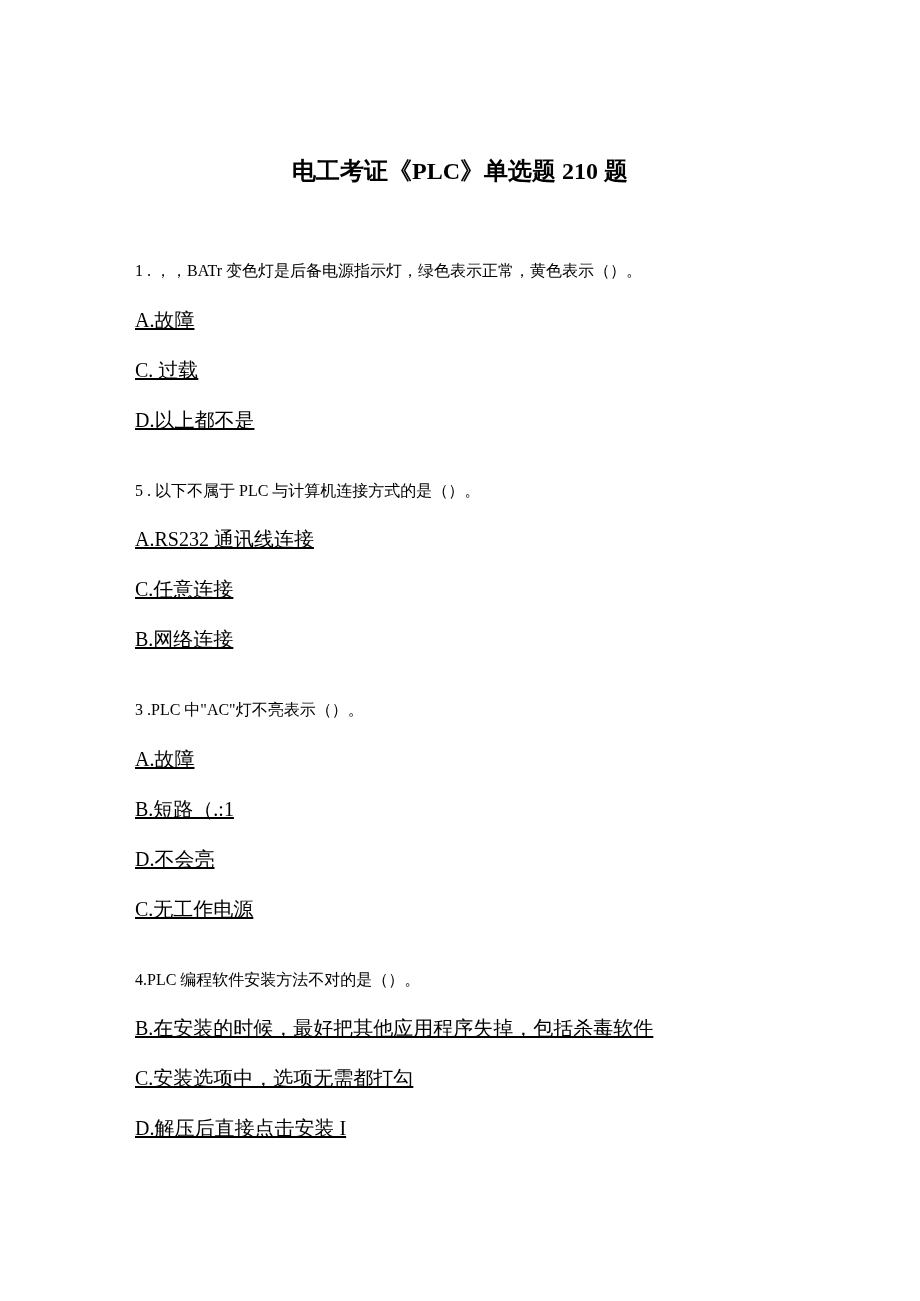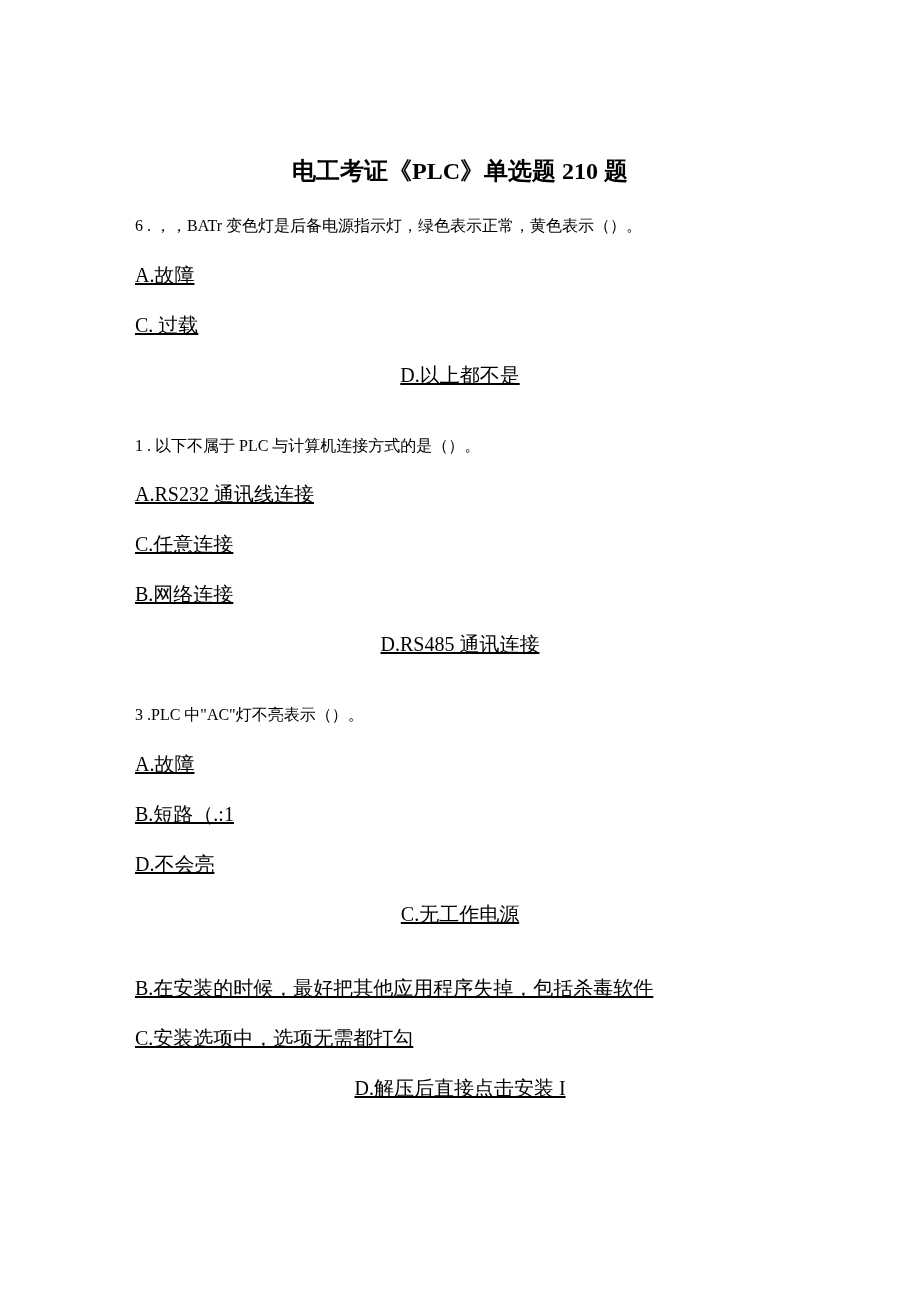--- a/index.html
+++ b/index.html
@@ -13,66 +13,65 @@
       width: 920px;
       min-height: 1301px;
       padding: 155px 135px 100px 135px;
       color: #000;
     }
     .title {
       text-align: center;
       font-size: 24px;
       font-weight: bold;
       font-family: "SimSun", "宋体", serif;
-      margin-bottom: 26px;
+      margin-bottom: 71px;
     }
     .question-block {
       margin-bottom: 42px;
     }
     .question-text {
       font-size: 16px;
       line-height: 1.6;
       margin-bottom: 20px;
     }
     .option {
       font-size: 20px;
       line-height: 1.6;
       margin-bottom: 18px;
       text-decoration: underline;
     }
     .option:last-child {
       margin-bottom: 0;
-      text-align: center;
     }
   </style>
 </head>
 <body>
 
 <h1 class="title">电工考证《PLC》单选题 210 题</h1>
 
 <div class="question-block">
-  <p class="question-text">6 . ，，BATr 变色灯是后备电源指示灯，绿色表示正常，黄色表示（）。</p>
+  <p class="question-text">1 . ，，BATr 变色灯是后备电源指示灯，绿色表示正常，黄色表示（）。</p>
   <p class="option">A.故障</p>
   <p class="option">C. 过载</p>
   <p class="option">D.以上都不是</p>
 </div>
 
 <div class="question-block">
-  <p class="question-text">1  . 以下不属于 PLC 与计算机连接方式的是（）。</p>
+  <p class="question-text">5  . 以下不属于 PLC 与计算机连接方式的是（）。</p>
   <p class="option">A.RS232 通讯线连接</p>
   <p class="option">C.任意连接</p>
   <p class="option">B.网络连接</p>
-  <p class="option">D.RS485 通讯连接</p>
 </div>
 
 <div class="question-block">
   <p class="question-text">3  .PLC 中"AC"灯不亮表示（）。</p>
   <p class="option">A.故障</p>
   <p class="option">B.短路（.:1</p>
   <p class="option">D.不会亮</p>
   <p class="option">C.无工作电源</p>
 </div>
 
 <div class="question-block">
+  <p class="question-text">4.PLC 编程软件安装方法不对的是（）。</p>
   <p class="option">B.在安装的时候，最好把其他应用程序失掉，包括杀毒软件</p>
   <p class="option">C.安装选项中，选项无需都打勾</p>
   <p class="option">D.解压后直接点击安装 I</p>
 </div>
 
 </body></html>

